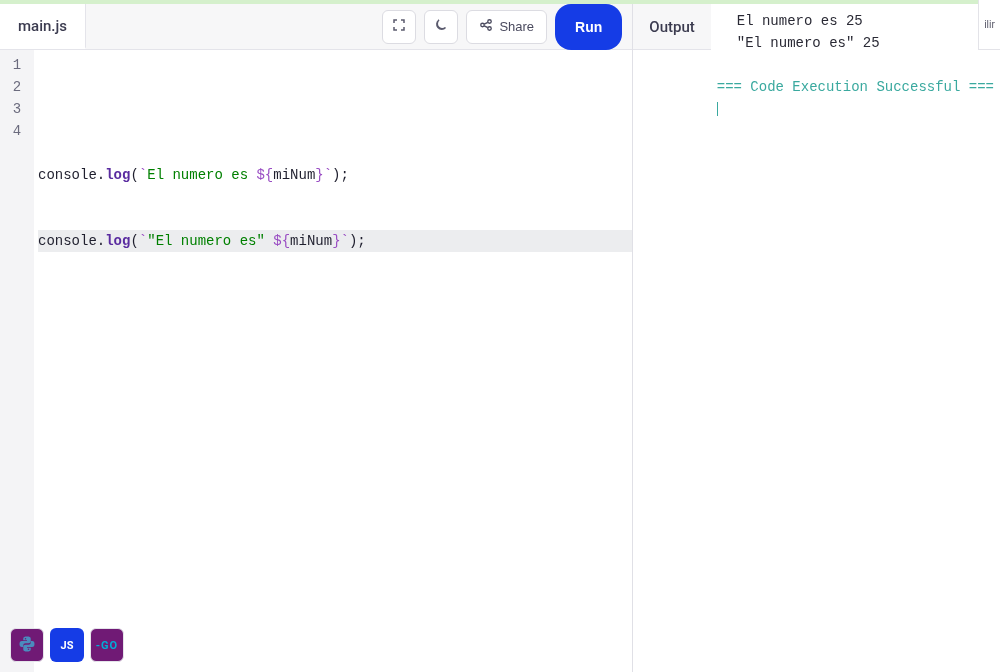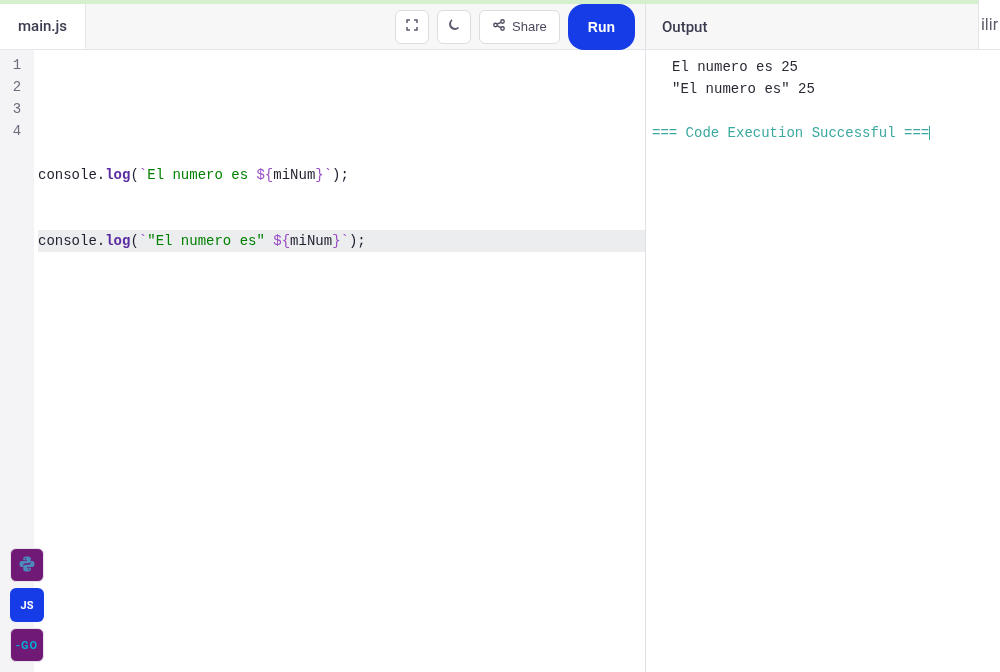--- a/index.html
+++ b/index.html
@@ -126,22 +126,23 @@
     .tok-method { color: #5a2ca0; font-weight: bold; }
     .tok-punct { color: #1f1f2e; }
     .tok-tmpl { color: #994cc3; }
     .tok-str { color: #008000; }
     .tok-interp-delim { color: #994cc3; }
     .tok-interp-var { color: #1f1f2e; font-weight: 500; }
 
     .output-panel {
       flex: 1;
       display: flex;
-      flex-direction: column;
-      background: #fff;
+      flex-direction: row;
+      background: #fff;
+      justify-content: center;
     }
     .output-header {
       height: 46px;
       display: flex;
       align-items: center;
       padding: 0 16px;
       border-bottom: 1px solid #e4e4ea;
       background: #f7f7f8;
       font-size: 15px;
       color: #3b3b4f;
@@ -173,31 +174,30 @@
       right: 0;
       top: 0;
       width: 22px;
       height: 50px;
       background: #fff;
       border-left: 1px solid #e3e3e8;
       border-bottom: 1px solid #e3e3e8;
       display: flex;
       align-items: center;
       justify-content: center;
-      font-size: 16px;
+      font-size: 10px;
       color: #5a5a6a;
       overflow: hidden;
     }
 
     .left-sidebar {
       position: absolute;
       left: 10px;
       bottom: 10px;
       display: flex;
-      flex-direction: column;
       gap: 6px;
     }
     .lang-icon {
       width: 34px;
       height: 34px;
       border-radius: 6px;
       display: flex;
       align-items: center;
       justify-content: center;
       font-size: 11px;

